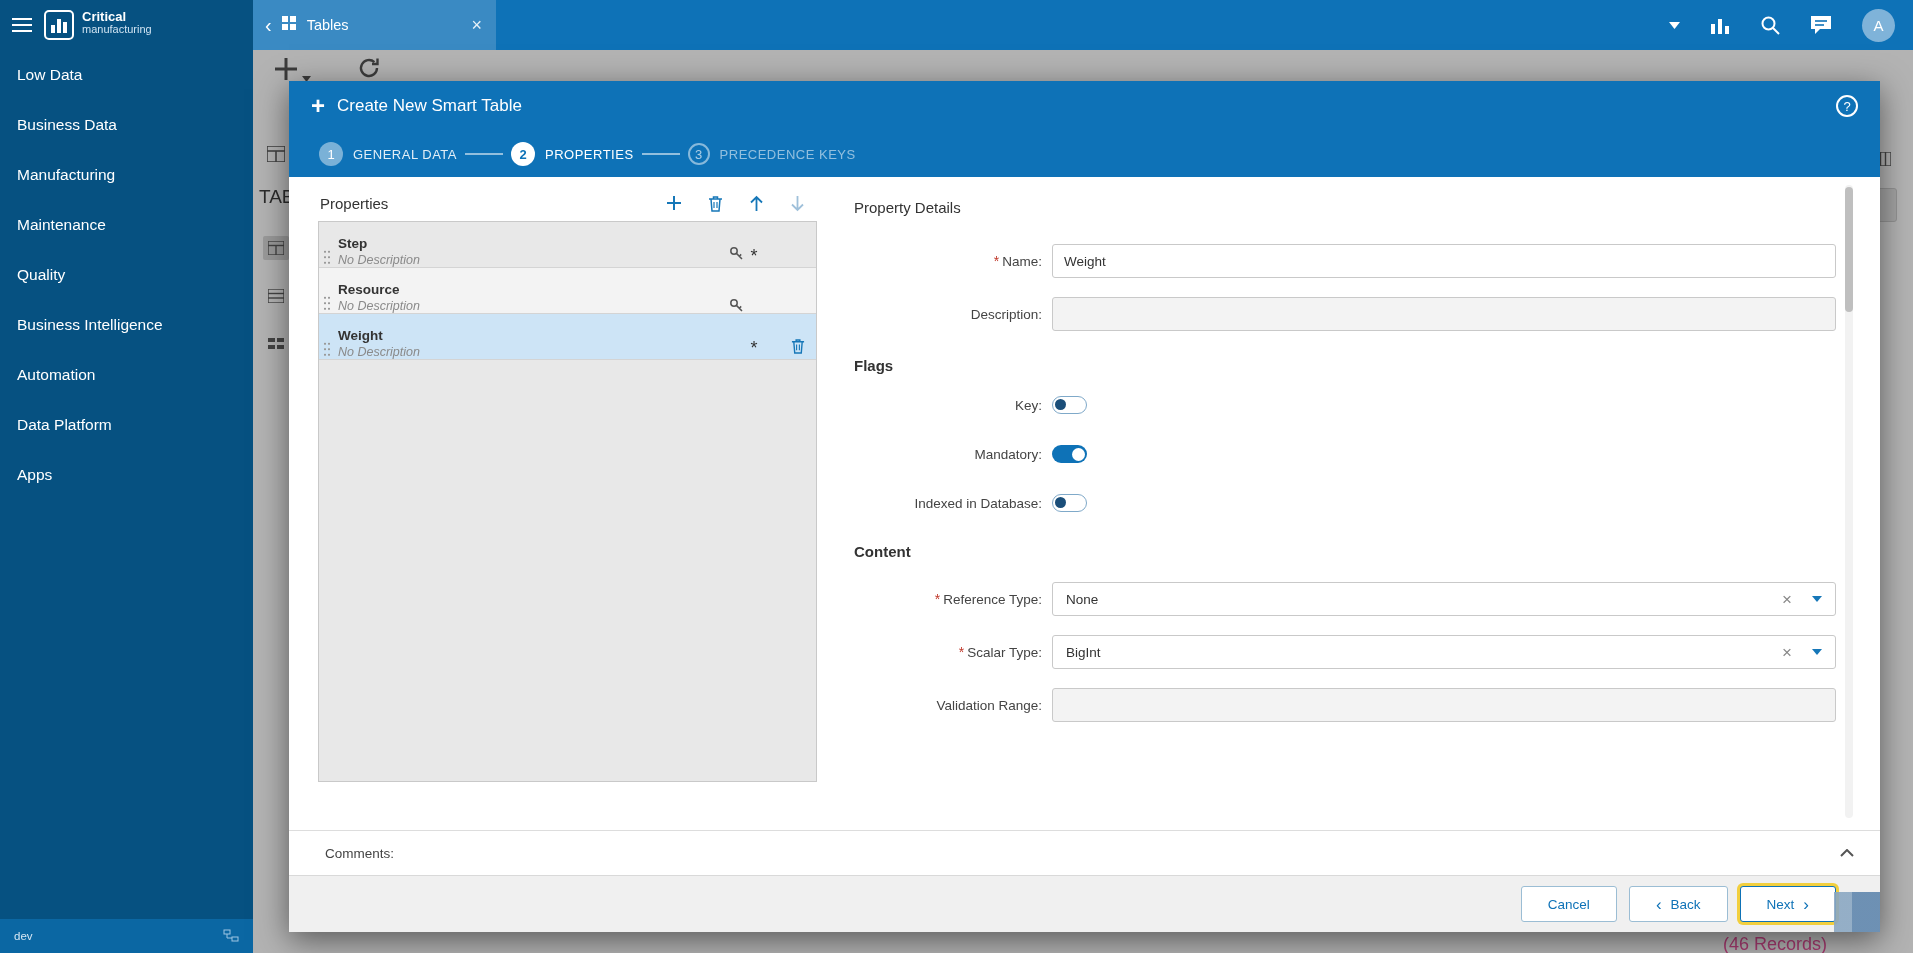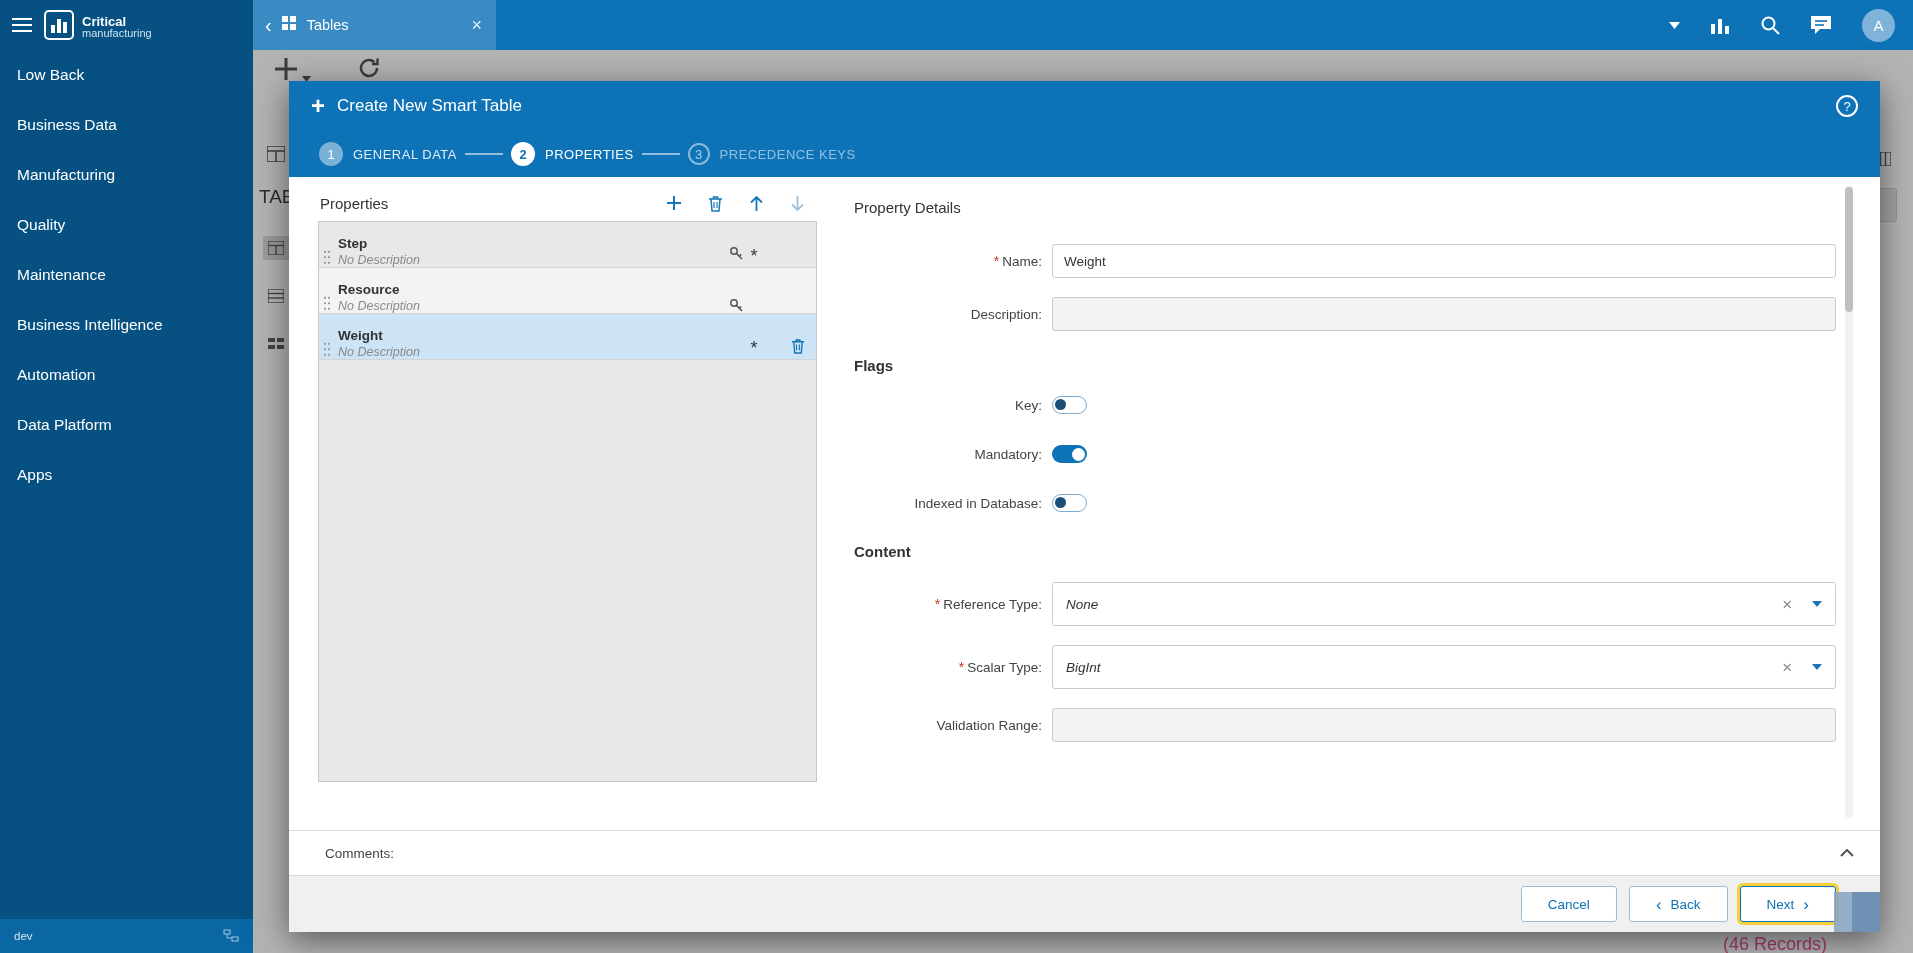--- a/index.html
+++ b/index.html
@@ -3,21 +3,21 @@
 <meta charset="utf-8">
 <style>
   * { margin:0; padding:0; box-sizing:border-box; }
   body { font-family:"Liberation Sans", sans-serif; background:#222; }
   .app { position:relative; width:1913px; height:953px; background:#fff; overflow:hidden; }
 
   
   .sidebar { position:absolute; left:0; top:0; width:253px; height:953px; background:#065181; color:#fff; z-index:5; }
   .sidebar-header { height:50px; display:flex; align-items:center; padding:0 12px; gap:12px; }
   .hamburger { display:flex; cursor:pointer; }
-  .logo-wrap { display:flex; align-items:flex-end; gap:8px; }
+  .logo-wrap { display:flex; align-items:flex-start; gap:8px; }
   .logo-box { width:30px; height:30px; border:2px solid #fff; border-radius:5px; display:flex; align-items:flex-end; justify-content:center; gap:2px; padding:5px 4px; }
   .logo-box i { display:block; width:4px; background:#fff; }
   .logo-box i.b1 { height:8px; } .logo-box i.b2 { height:14px; } .logo-box i.b3 { height:11px; }
   .logo-text { font-size:13px; line-height:1.05; }
   .logo-text b { display:block; font-size:13px; }
   .logo-text span { display:block; font-size:11px; color:#cfe3f2; }
   .nav-item { height:50px; display:flex; align-items:center; padding:0 17px; font-size:15.5px; cursor:pointer; }
   .sidebar-footer { position:absolute; left:0; right:0; bottom:0; height:34px; background:#0b67a3; display:flex; align-items:center; justify-content:space-between; padding:0 14px; font-size:11.5px; color:#d6e7f4; }
 
   
@@ -89,21 +89,21 @@
 
   
   .right-col { flex:1; padding:22px 44px 0 37px; overflow:hidden; }
   .details-title { font-size:15px; font-weight:normal; color:#333; margin-bottom:28px; }
   .section-title { font-size:15px; font-weight:bold; color:#333; margin:26px 0 22px; }
   .form-row { display:flex; align-items:center; margin-bottom:19px; }
   .form-label { width:198px; flex:none; display:flex; justify-content:flex-end; align-items:center; gap:3px; padding-right:10px; font-size:13.5px; color:#444; }
   .req { color:#c0392b; font-size:14px; }
   .form-input { flex:1; height:34px; border:1px solid #c9c9c9; border-radius:3px; padding:0 11px; font-size:13.5px; color:#333; background:#fff; font-family:inherit; outline:none; }
   .form-input.gray { background:#f3f3f3; }
-  .form-select { flex:1; height:44px; border:1px solid #c9c9c9; border-radius:3px; background:#fff; display:flex; align-items:center; padding:0 13px; gap:20px; cursor:pointer;font-style:italic; }
+  .form-select { flex:1; height:34px; border:1px solid #c9c9c9; border-radius:3px; background:#fff; display:flex; align-items:center; padding:0 13px; gap:20px; cursor:pointer; }
   .select-value { flex:1; font-size:13.5px; color:#333; }
   .select-clear { color:#888; font-size:17px; line-height:1; cursor:pointer; }
   .select-caret { display:flex; cursor:pointer; }
   .toggle-row { margin-bottom:31px; }
   .toggle { width:35px; height:18px; border-radius:10px; position:relative; cursor:pointer; flex:none; }
   .toggle.off { background:#fff; border:1.5px solid #7fa9c9; }
   .toggle.off .knob { position:absolute; left:2px; top:2px; width:11px; height:11px; border-radius:50%; background:#1a4e79; }
   .toggle.on { background:#0e72b7; }
   .toggle.on .knob { position:absolute; right:2px; top:2.5px; width:13px; height:13px; border-radius:50%; background:#fff; }
 
@@ -139,25 +139,25 @@
             <i class="b2"></i>
             <i class="b3"></i>
           </span>
         <span class="logo-text">
           <b>Critical</b>
           <span>manufacturing</span>
         </span>
       </span>
     </div>
     <nav>
-      <div class="nav-item">Low Back</div>
+      <div class="nav-item">Low Data</div>
       <div class="nav-item">Business Data</div>
       <div class="nav-item">Manufacturing</div>
+      <div class="nav-item">Maintenance</div>
       <div class="nav-item">Quality</div>
-      <div class="nav-item">Maintenance</div>
       <div class="nav-item">Business Intelligence</div>
       <div class="nav-item">Automation</div>
       <div class="nav-item">Data Platform</div>
       <div class="nav-item">Apps</div>
     </nav>
     <div class="sidebar-footer">
       <span>dev</span>
       <span>
         <svg width="16" height="13">
             <rect x="1" y="1" width="6" height="4" fill="none" stroke="#9fc6e3"></rect>

